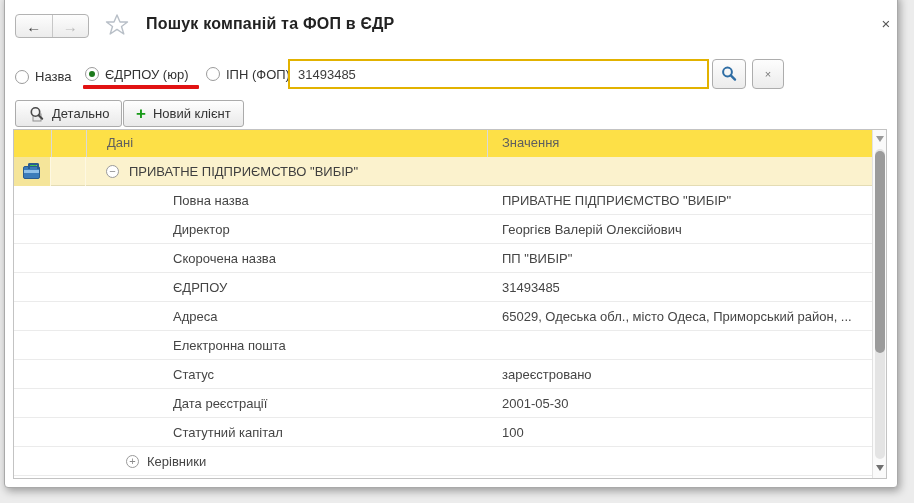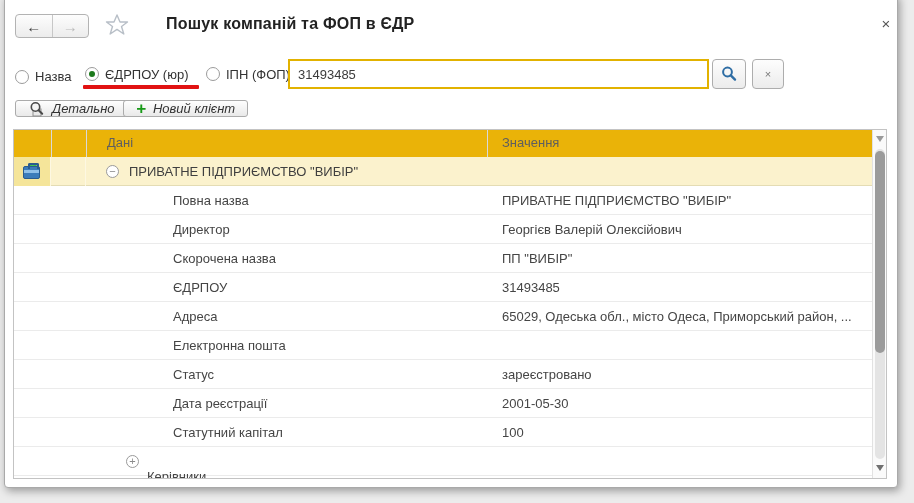--- a/index.html
+++ b/index.html
@@ -13,21 +13,21 @@
   
   .navgroup { position:absolute; left:10px; top:13px; width:74px; height:24px;
     display:flex; border:1px solid #b3b3b3; border-radius:4px;
     background:linear-gradient(#fdfdfd,#ececec); overflow:hidden; }
   .navbtn { flex:1; display:flex; align-items:center; justify-content:center;
     font-size:15px; font-weight:bold; cursor:pointer; }
   .navbtn.back { color:#3c3c3c; border-right:1px solid #c7c7c7; }
   .navbtn.fwd { color:#b9b9b9; }
   .star { position:absolute; left:99px; top:11px; width:26px; height:26px; cursor:pointer; }
   .title { position:absolute; left:141px; top:14px; font-size:16px; font-weight:bold;
-    color:#222; letter-spacing:.2px;margin-left:20px; }
+    color:#222; letter-spacing:.2px; }
   .closebtn { position:absolute; left:869px; top:10px; width:24px; height:24px;
     color:#555; font-size:15px; display:flex; align-items:center; justify-content:center;
     cursor:pointer; }
 
   
   .radio { position:absolute; display:flex; align-items:center; gap:6px;
     font-size:13px; color:#333; cursor:pointer; height:20px; }
   .rdot { width:14px; height:14px; border:1px solid #9b9b9b; border-radius:50%;
     background:#fff; position:relative; }
   .rdot.sel::after { content:""; position:absolute; left:3px; top:3px; width:6px; height:6px;
@@ -37,31 +37,31 @@
   .search-input { position:absolute; left:283px; top:58px; width:421px; height:30px;
     border:2px solid #e2b200; padding:0 8px; font-size:13px; color:#3c3c3c;
     font-family:"Liberation Sans","DejaVu Sans",sans-serif; outline:none; background:#fff; }
   .sqbtn { position:absolute; top:58px; height:30px; border:1px solid #adadad; border-radius:4px;
     background:linear-gradient(#fdfdfd,#ececec); display:flex; align-items:center;
     justify-content:center; cursor:pointer; }
   .sqbtn.search { left:707px; width:34px; }
   .sqbtn.clear { left:747px; width:32px; font-size:11px; color:#777; }
 
   
-  .actbtn { position:absolute; top:99px; height:17px; border:1px solid #ababab; border-radius:3px;
+  .actbtn { position:absolute; top:99px; height:27px; border:1px solid #ababab; border-radius:3px;
     background:linear-gradient(#fefefe,#e9e9e9); display:flex; align-items:center; gap:7px;
-    padding:0 12px; font-size:13px; color:#333; cursor:pointer;font-style:italic; }
+    padding:0 12px; font-size:13px; color:#333; cursor:pointer; }
   .actbtn.details { left:10px; }
   .actbtn.newclient { left:118px; }
   .plus { color:#189a18; font-size:17px; font-weight:bold; line-height:1; }
 
   
   .table { position:absolute; left:8px; top:128px; width:874px; height:350px;
     border:1px solid #c3c3c3; background:#fff; overflow:hidden; }
-  .thead { position:absolute; left:0; top:0; width:100%; height:33px; background:#eab308;
+  .thead { position:absolute; left:0; top:0; width:100%; height:33px; background:#fde047;
     border-bottom:1px solid #d0d0d0; font-size:13px; color:#5f5f5f; }
   .thead .hsep { position:absolute; top:0; width:1px; height:27px; background:#d9d9d9; }
   .th-dani { position:absolute; left:93px; top:5px; }
   .th-znach { position:absolute; left:488px; top:5px; }
   .tbody { position:absolute; left:0; top:27px; width:858px; }
   .trow { position:relative; width:100%; height:29px; border-bottom:1px solid #ebebeb;
     font-size:13px; color:#454545; }
   .trow .label { position:absolute; left:133px; top:7px;margin-left:26px; }
   .trow .value { position:absolute; left:488px; top:7px; white-space:nowrap; }
   .trow.company { background:#fbf2cd; border-bottom:1px solid #e4dcb4; }
@@ -76,21 +76,21 @@
   .briefcase::before { content:""; position:absolute; left:4px; top:-4px; width:7px; height:4px;
     border:2px solid #2a5c8f; border-bottom:none; border-radius:2px 2px 0 0; }
   .briefcase::after { content:""; position:absolute; left:0; top:3px; width:15px; height:3px;
     background:#8fc0e8; }
   .treeicon { position:absolute; top:8px; width:13px; height:13px; border:1px solid #9a9a9a;
     border-radius:50%; color:#8a8a8a; font-size:11px; line-height:11px; text-align:center;
     background:#fff; cursor:pointer; }
   .treeicon.minus { left:92px; }
   .treeicon.plus-n { left:112px; }
   .company-name { position:absolute; left:115px; top:7px; color:#3f3f3f; }
-  .kerv-label { position:absolute; left:133px; top:22px;text-align:center; }
+  .kerv-label { position:absolute; left:133px; top:7px;text-align:center; }
 
   
   .vscroll { position:absolute; left:858px; top:0; width:14px; height:348px; background:#fafafa;
     border-left:1px solid #e2e2e2; }
   .varrow { position:absolute; left:3px; width:0; height:0; border-left:4px solid transparent;
     border-right:4px solid transparent; cursor:pointer; }
   .varrow.up { top:6px; border-bottom:6px solid #9a9a9a; transform:rotate(180deg); }
   .varrow.down { bottom:7px; border-top:6px solid #707070; }
   .vtrack { position:absolute; left:2px; top:19px; width:10px; height:310px; background:#e4e4e4;
     border-radius:5px; }

